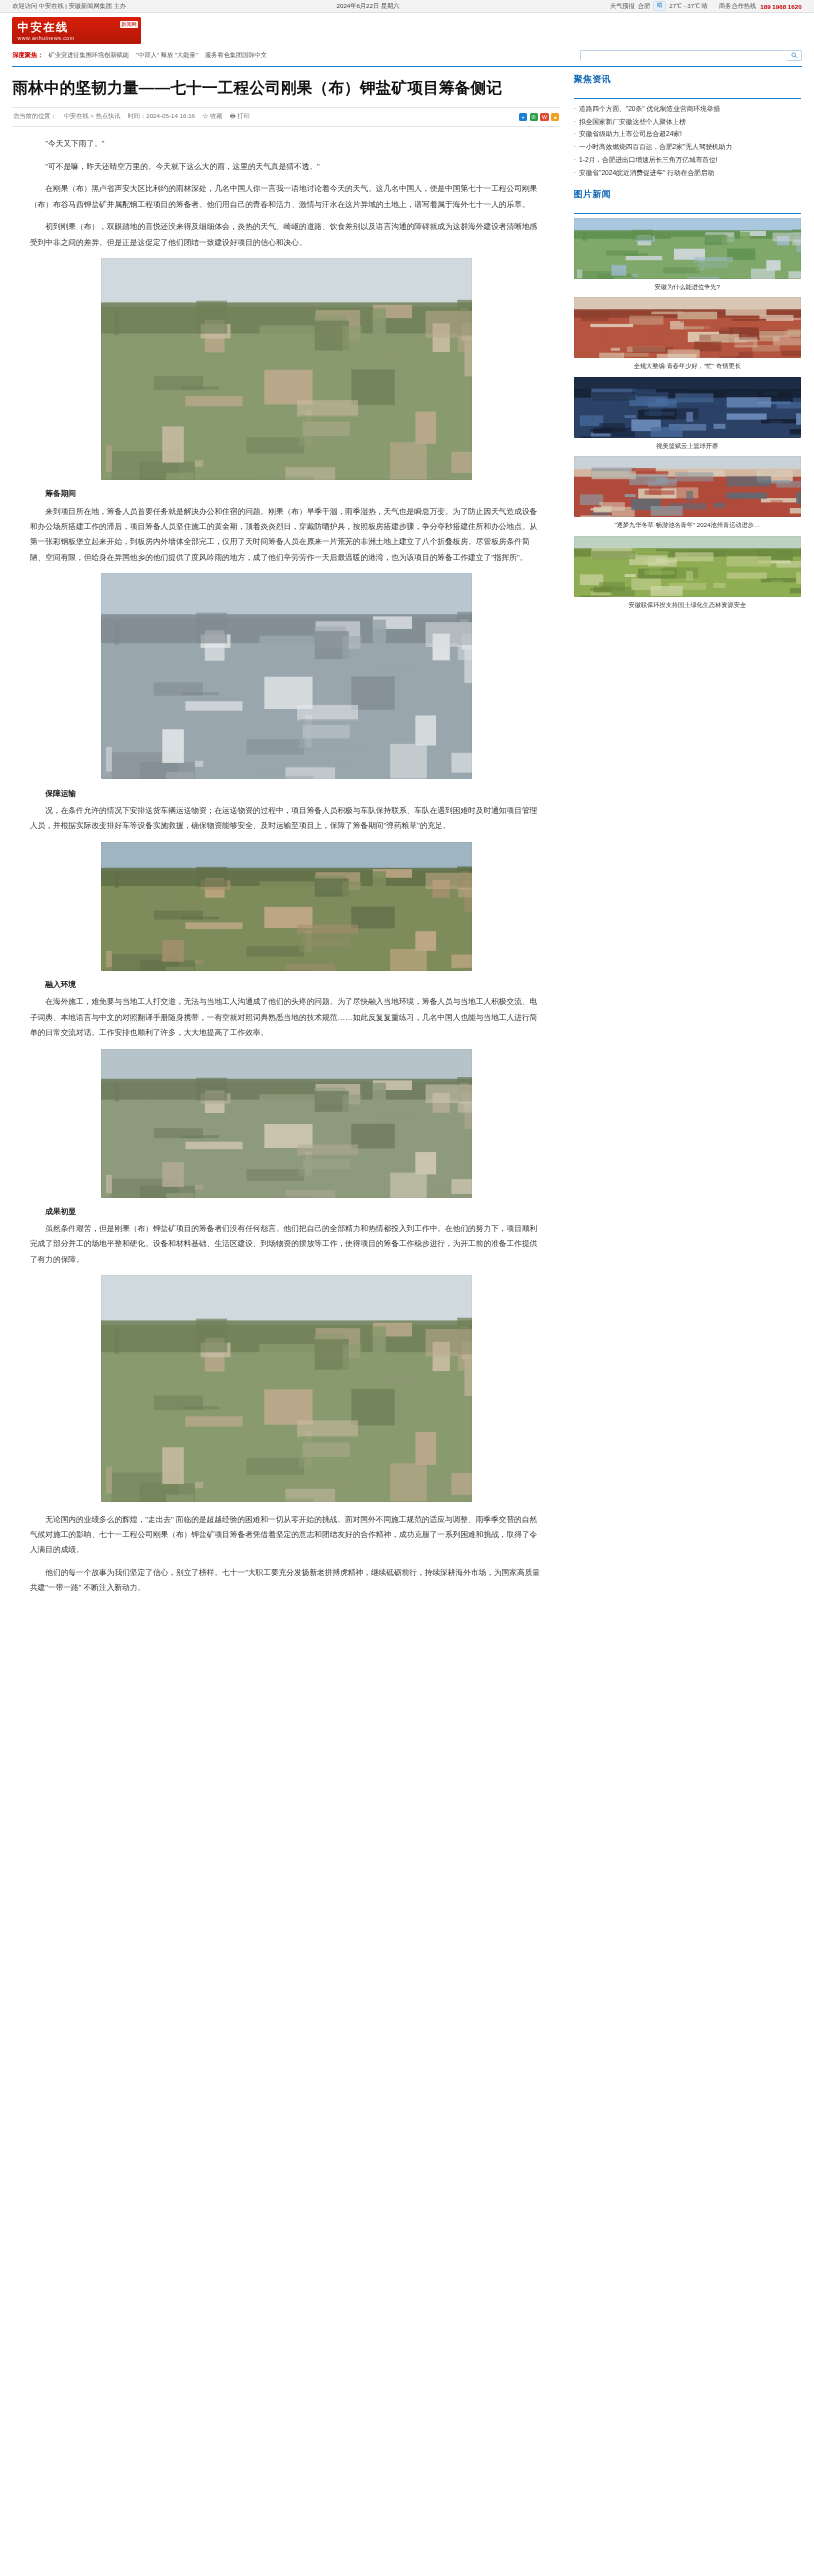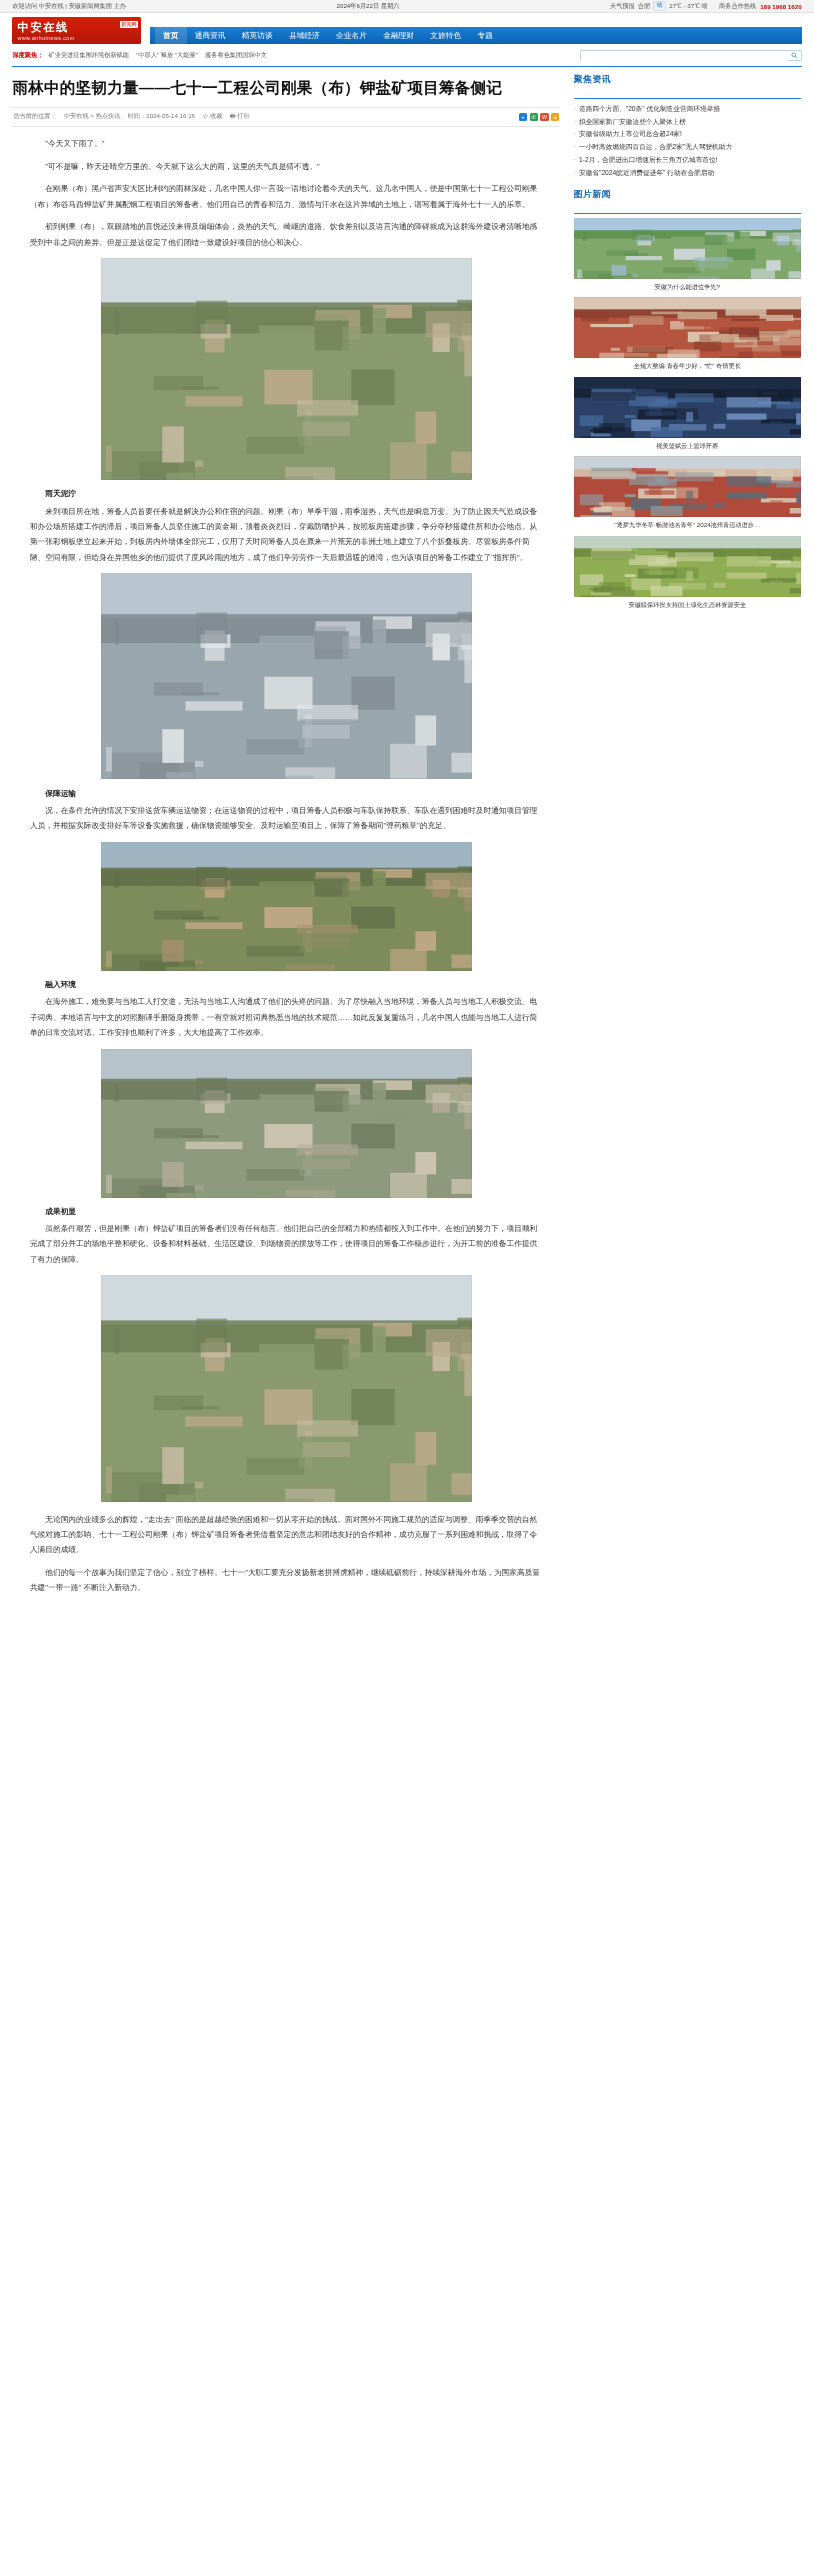--- a/index.html
+++ b/index.html
@@ -261,30 +261,20 @@
   </div>
 </div>
 
 <div class="header-wrap">
   <div class="header-main">
     <div class="logo">
       <div class="l1">中安在线</div>
       <div class="l2">www.anhuinews.com</div>
       <div class="badge">新闻网</div>
     </div>
-    <div class="nav" id="nav-root">
-        <a href="#" class="active">首页</a>
-        <a href="#" class="">通商资讯</a>
-        <a href="#" class="">精英访谈</a>
-        <a href="#" class="">县域经济</a>
-        <a href="#" class="">企业名片</a>
-        <a href="#" class="">金融理财</a>
-        <a href="#" class="">文旅特色</a>
-        <a href="#" class="">专题</a>
-      </div>
   </div>
   <div class="subnav">
     <span class="tag">深度聚焦：</span>
     <span class="links" id="subnav-links"><span>矿业突进征集围环境创新赋能</span><span>"中部人" 释放 "大能量"</span><span>服务有色集团国际中文</span></span>
     <span class="search-box">
       <input type="text" placeholder="" style="">
       <span class="search-btn">
         <svg viewBox="0 0 16 16" width="6.7" height="6.7" aria-hidden="true">
           <circle cx="6.6" cy="6.6" r="4.4" fill="none" stroke="#1a7fd4" stroke-width="1.6"></circle>
           <line x1="10" y1="10" x2="14.2" y2="14.2" stroke="#1a7fd4" stroke-width="1.8"></line>
@@ -368,21 +358,21 @@
               <rect x="126.2" y="415.8" width="53.6" height="44.5" fill="#8a9a6f" opacity="0.80"></rect>
               <rect x="380.7" y="275.4" width="118.2" height="32.2" fill="#c9bda4" opacity="0.56"></rect>
               <rect x="468.6" y="131.8" width="37.6" height="49.9" fill="#8a9a6f" opacity="0.59"></rect>
               <rect x="629.9" y="102.5" width="114.3" height="51.6" fill="#b9a98b" opacity="0.57"></rect>
               <rect x="384.5" y="305.0" width="132.1" height="60.3" fill="#8a9a6f" opacity="0.65"></rect>
               <rect x="692.4" y="151.6" width="134.3" height="30.2" fill="#b9a98b" opacity="0.50"></rect>
               <rect width="720" height="430" fill="none" stroke="rgba(0,0,0,.12)" stroke-width="1"></rect>
             </svg>
           </div>
         </div>
-        <h3>雨天泥泞</h3>
+        <h3>筹备期间</h3>
         <p>来到项目所在地，筹备人员首要任务就是解决办公和住宿的问题。刚果（布）旱季干涸，雨季湿热，天气也是瞬息万变。为了防止因天气造成设备和办公场所搭建工作的滞后，项目筹备人员坚住施工的黄金期，顶着炎炎烈日，穿戴防晒护具，按照板房搭建步骤，争分夺秒搭建住所和办公地点。从第一张彩钢板堡立起来开始，到板房内外墙体全部完工，仅用了天时间筹备人员在原来一片荒芜的非洲土地上建立了八个折叠板房。尽管板房条件简陋、空间有限，但给身在异国他乡的他们提供了度风吟雨的地方，成了他们辛劳劳作一天后最温暖的港湾，也为该项目的筹备工作建立了"指挥所"。</p>
         <div class="fig">
           <div class="ph" style="height: 206px;">
             <svg viewBox="0 0 720 400" preserveAspectRatio="none">
               <rect width="720" height="400" fill="#9aa6ad"></rect>
               <rect width="720" height="88" fill="#b9c6cf"></rect>
               <rect y="80" width="720" height="56.00000000000001" fill="#7f8a90" opacity="0.85"></rect>
               <rect x="396.5" y="275.0" width="12.6" height="63.4" fill="#d8dde0" opacity="0.51"></rect>
               <rect x="357.8" y="375.3" width="96.5" height="47.2" fill="#e6e9ea" opacity="0.51"></rect>
               <rect x="632.3" y="363.2" width="121.5" height="37.5" fill="#9aa6ad" opacity="0.62"></rect>

